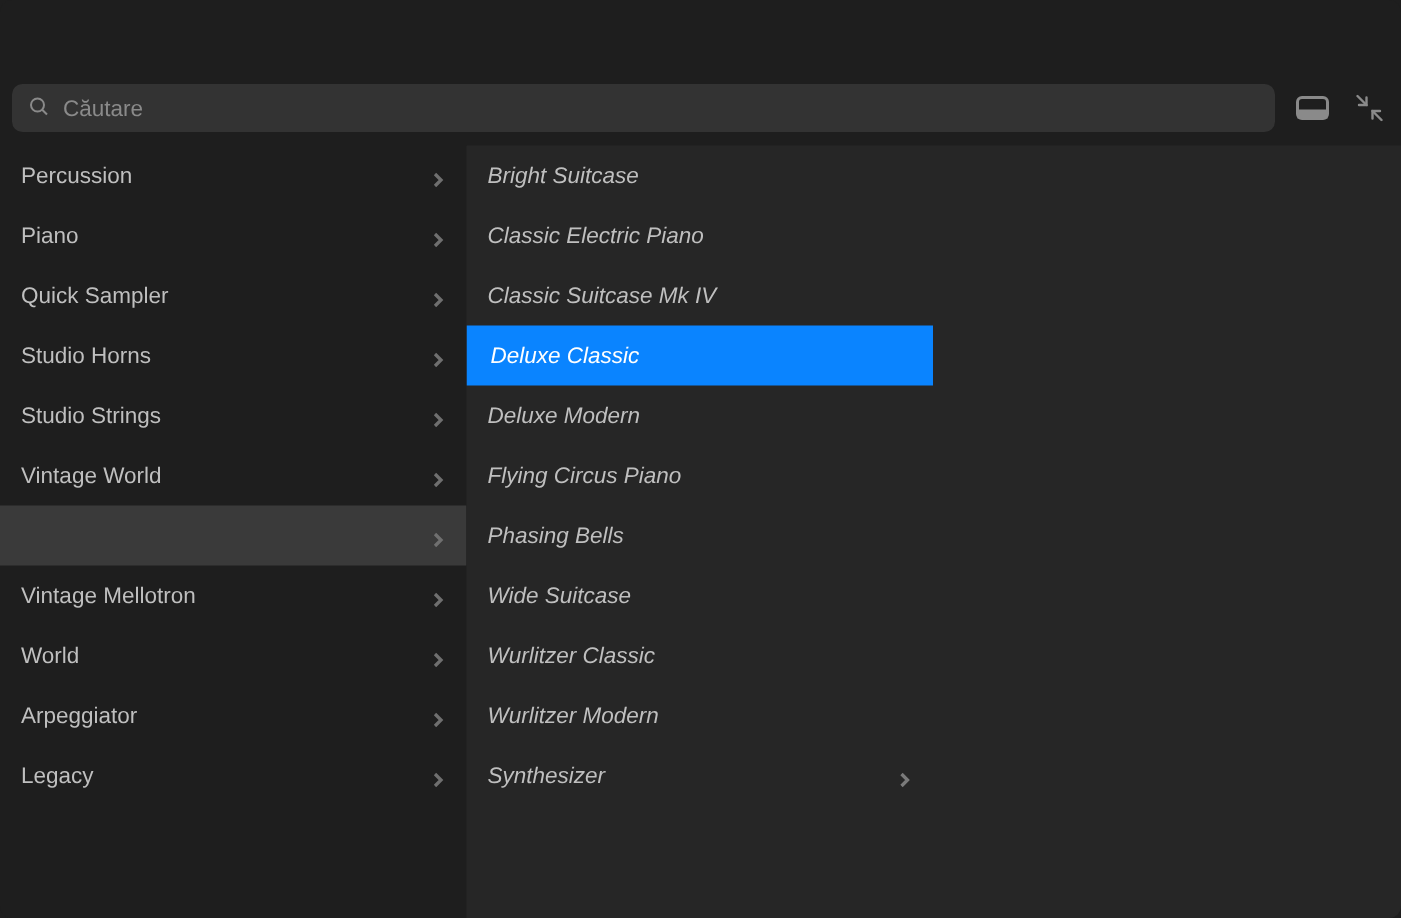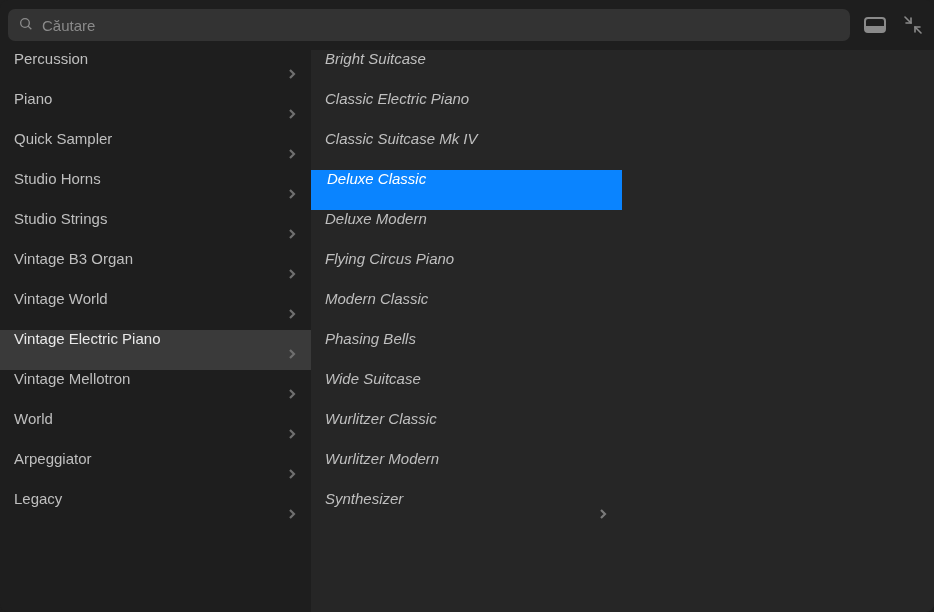--- a/index.html
+++ b/index.html
@@ -18,20 +18,21 @@
     border-radius: 8px;
     overflow: hidden;
     background: #1e1e1e;
   }
   .topbar {
     height: 50px;
     display: flex;
     align-items: center;
     padding: 6px 8px;
     gap: 12px;
+    margin-top: 47px;
   }
   .searchbox {
     flex: 1;
     height: 32px;
     background: #333333;
     border-radius: 7px;
     display: flex;
     align-items: center;
     padding: 0 10px;
     gap: 8px;
@@ -63,21 +64,21 @@
   .col {
     height: 100%;
     overflow: hidden;
   }
   .col1 { width: 311px; background: #1e1e1e; }
   .col2 { width: 311px; background: #262626; font-style: italic; }
   .col3 { flex: 1; background: #262626; }
   .item {
     height: 40px;
     display: flex;
-    align-items: flex-start;
+    align-items: center;
     padding: 0 14px;
     font-size: 15px;
     color: #bfbfbf;
     cursor: pointer;
     position: relative;
   }
   .col1 .item.selected {
     background: #3a3a3a;
     color: #e8e8e8;
   }
@@ -153,33 +154,26 @@
               <polyline points="3,1 7,5 3,9"></polyline>
             </svg></span>
         </div>
         <div class="item">
           <span>Studio Strings</span>
           <span class="chev"><svg viewBox="0 0 10 10">
               <polyline points="3,1 7,5 3,9"></polyline>
             </svg></span>
         </div>
         <div class="item">
-          <span>Vintage B3 Organ</span>
-          <span class="chev"><svg viewBox="0 0 10 10">
-              <polyline points="3,1 7,5 3,9"></polyline>
-            </svg></span>
-        </div>
-        <div class="item">
           <span>Vintage World</span>
           <span class="chev"><svg viewBox="0 0 10 10">
               <polyline points="3,1 7,5 3,9"></polyline>
             </svg></span>
         </div>
         <div class="item selected">
-          <span>Vintage Electric Piano</span>
           <span class="chev"><svg viewBox="0 0 10 10">
               <polyline points="3,1 7,5 3,9"></polyline>
             </svg></span>
         </div>
         <div class="item">
           <span>Vintage Mellotron</span>
           <span class="chev"><svg viewBox="0 0 10 10">
               <polyline points="3,1 7,5 3,9"></polyline>
             </svg></span>
         </div>
@@ -213,23 +207,20 @@
           <span>Classic Suitcase Mk IV</span>
         </div>
         <div class="item selected">
           <span>Deluxe Classic</span>
         </div>
         <div class="item">
           <span>Deluxe Modern</span>
         </div>
         <div class="item">
           <span>Flying Circus Piano</span>
-        </div>
-        <div class="item">
-          <span>Modern Classic</span>
         </div>
         <div class="item">
           <span>Phasing Bells</span>
         </div>
         <div class="item">
           <span>Wide Suitcase</span>
         </div>
         <div class="item">
           <span>Wurlitzer Classic</span>
         </div>

